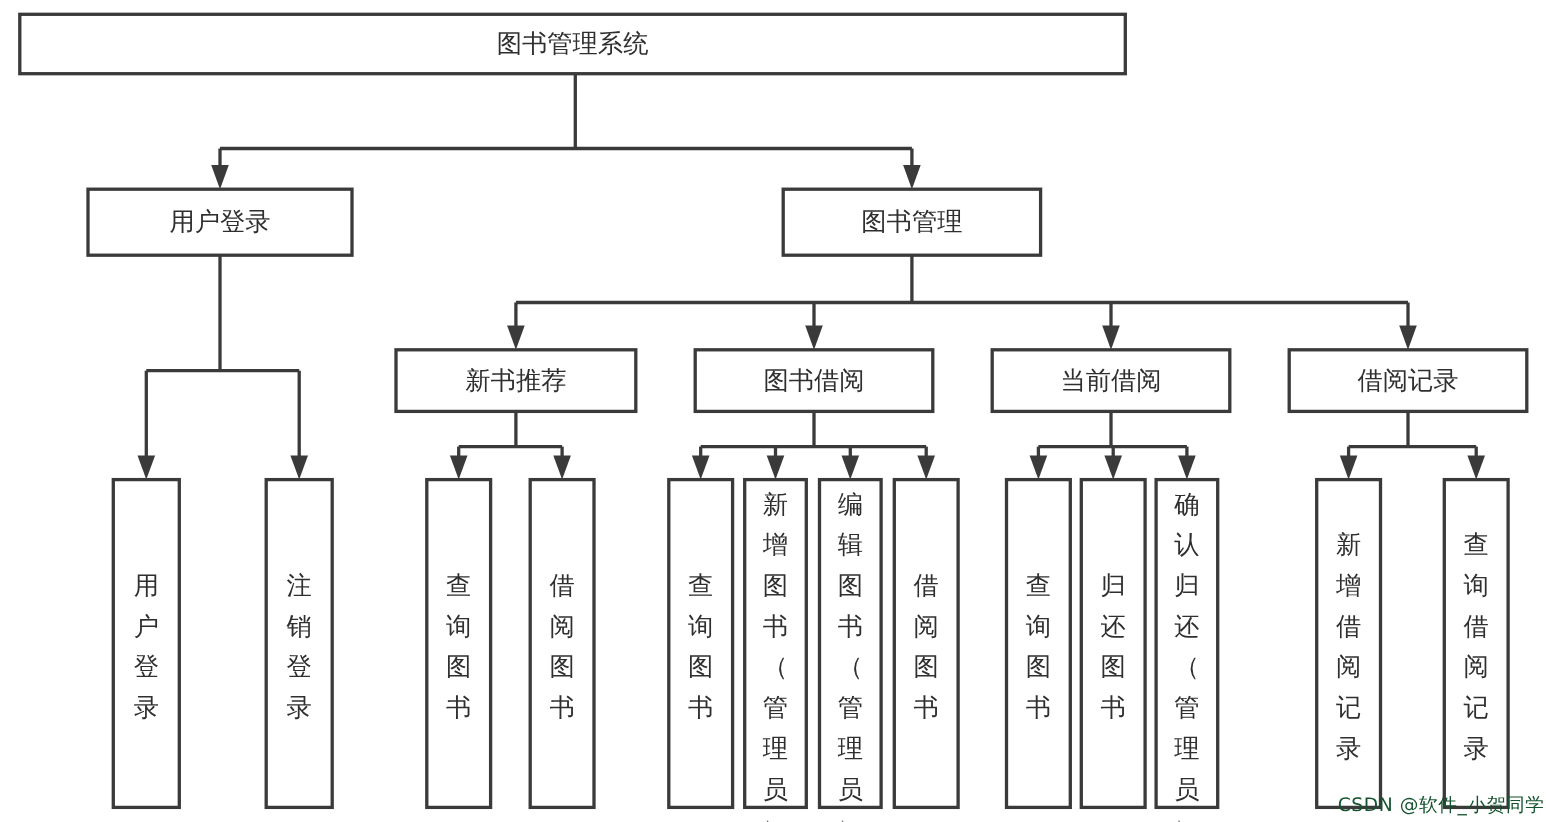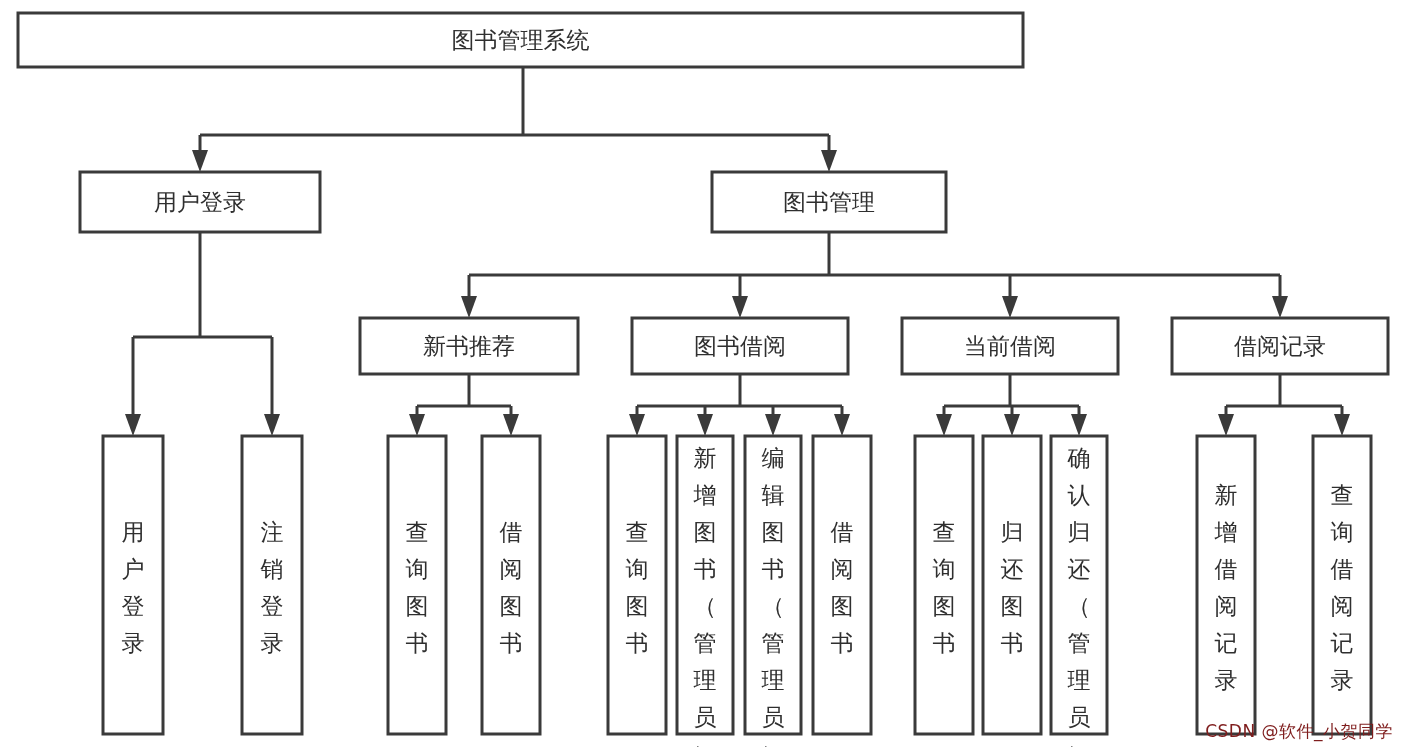--- a/index.html
+++ b/index.html
@@ -14,23 +14,23 @@
     fill:#2f2f2f;font-family:"DejaVu Sans","Liberation Sans",sans-serif;
     font-size:23px;text-anchor:middle;dominant-baseline:middle;
   }
   .node-label-vert{
     fill:#2f2f2f;font-family:"DejaVu Sans","Liberation Sans",sans-serif;
     font-size:23px;text-anchor:middle;
   }
   .edge{stroke:#3a3a3a;stroke-width:3;fill:none;}
   .arrow-head{fill:#3a3a3a;stroke:none;}
   .watermark{
-    position:absolute;right:12px;bottom:4px;
+    position:absolute;right:1px;bottom:4px;
     font-family:"DejaVu Sans","Liberation Sans",sans-serif;
-    font-size:17px;color:#7f1d1d;white-space:nowrap;
+    font-size:17px;color:#14532d;white-space:nowrap;
     letter-spacing:.5px;pointer-events:none;
   }
 </style>
 </head>
 <body>
 
 <svg id="diagram" viewBox="0 0 1405 747">
   <g id="edges-layer">
       <g>
         <path class="edge" d="M 523 67 L 523 135"></path>

